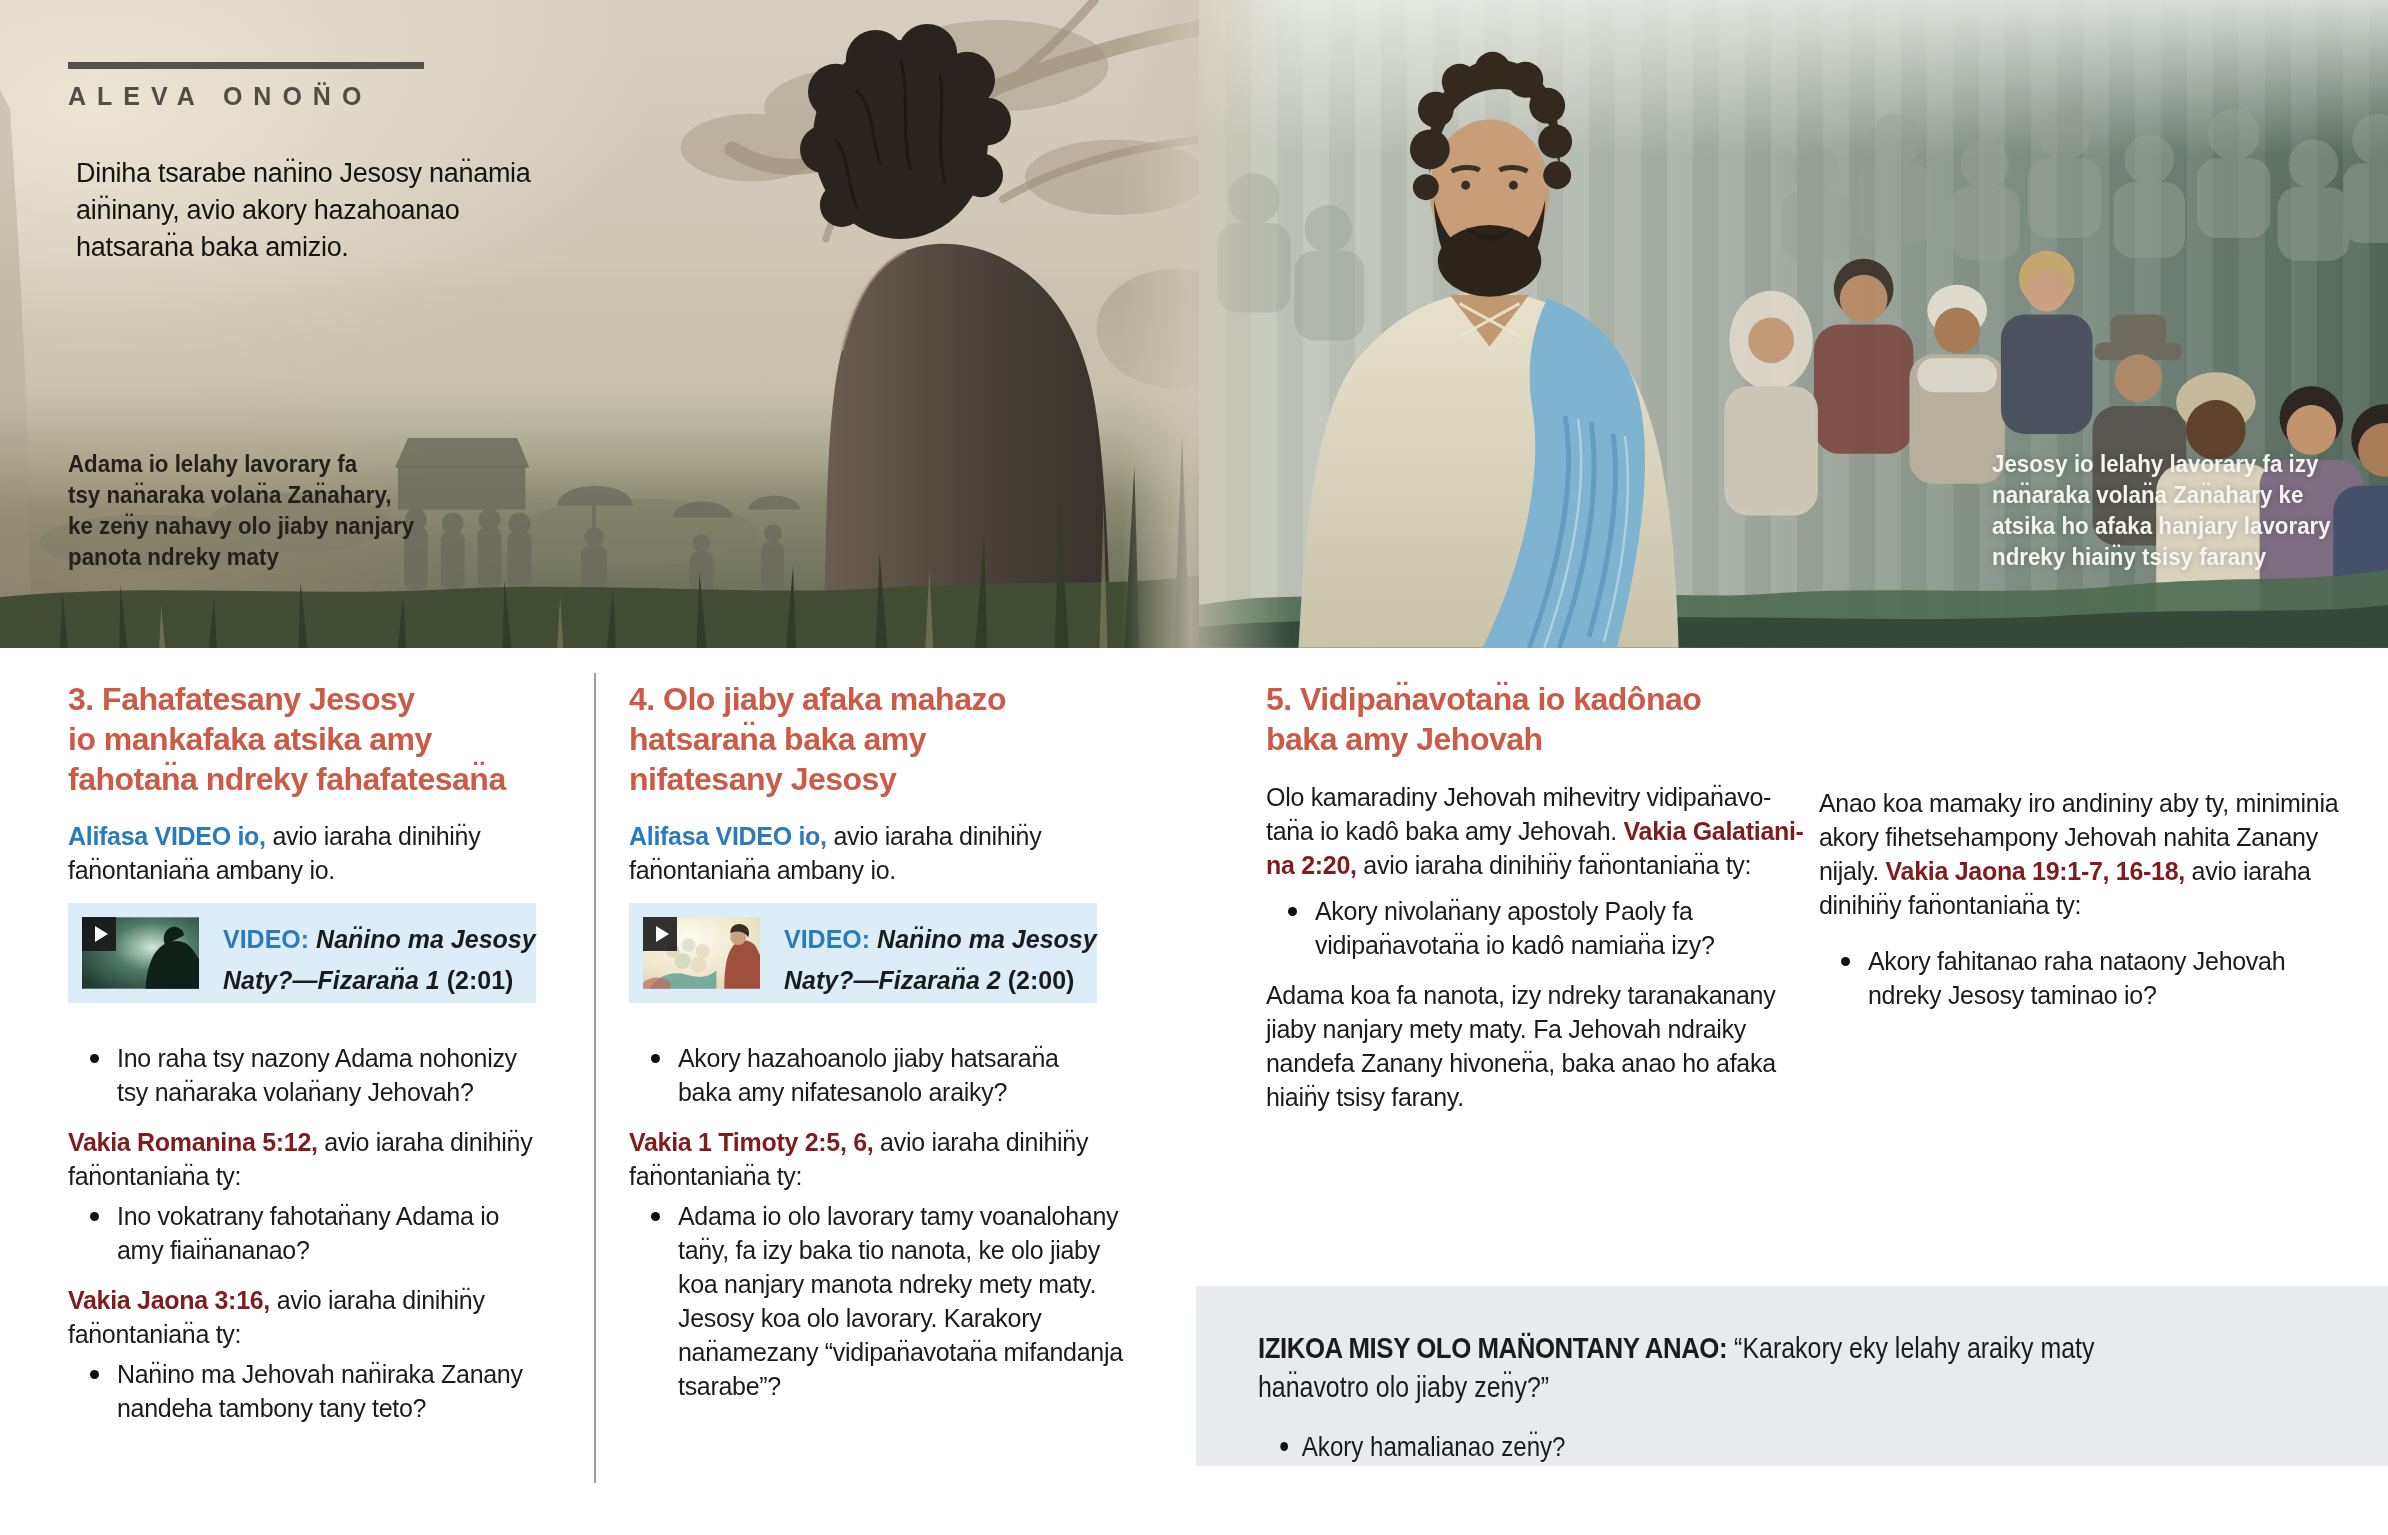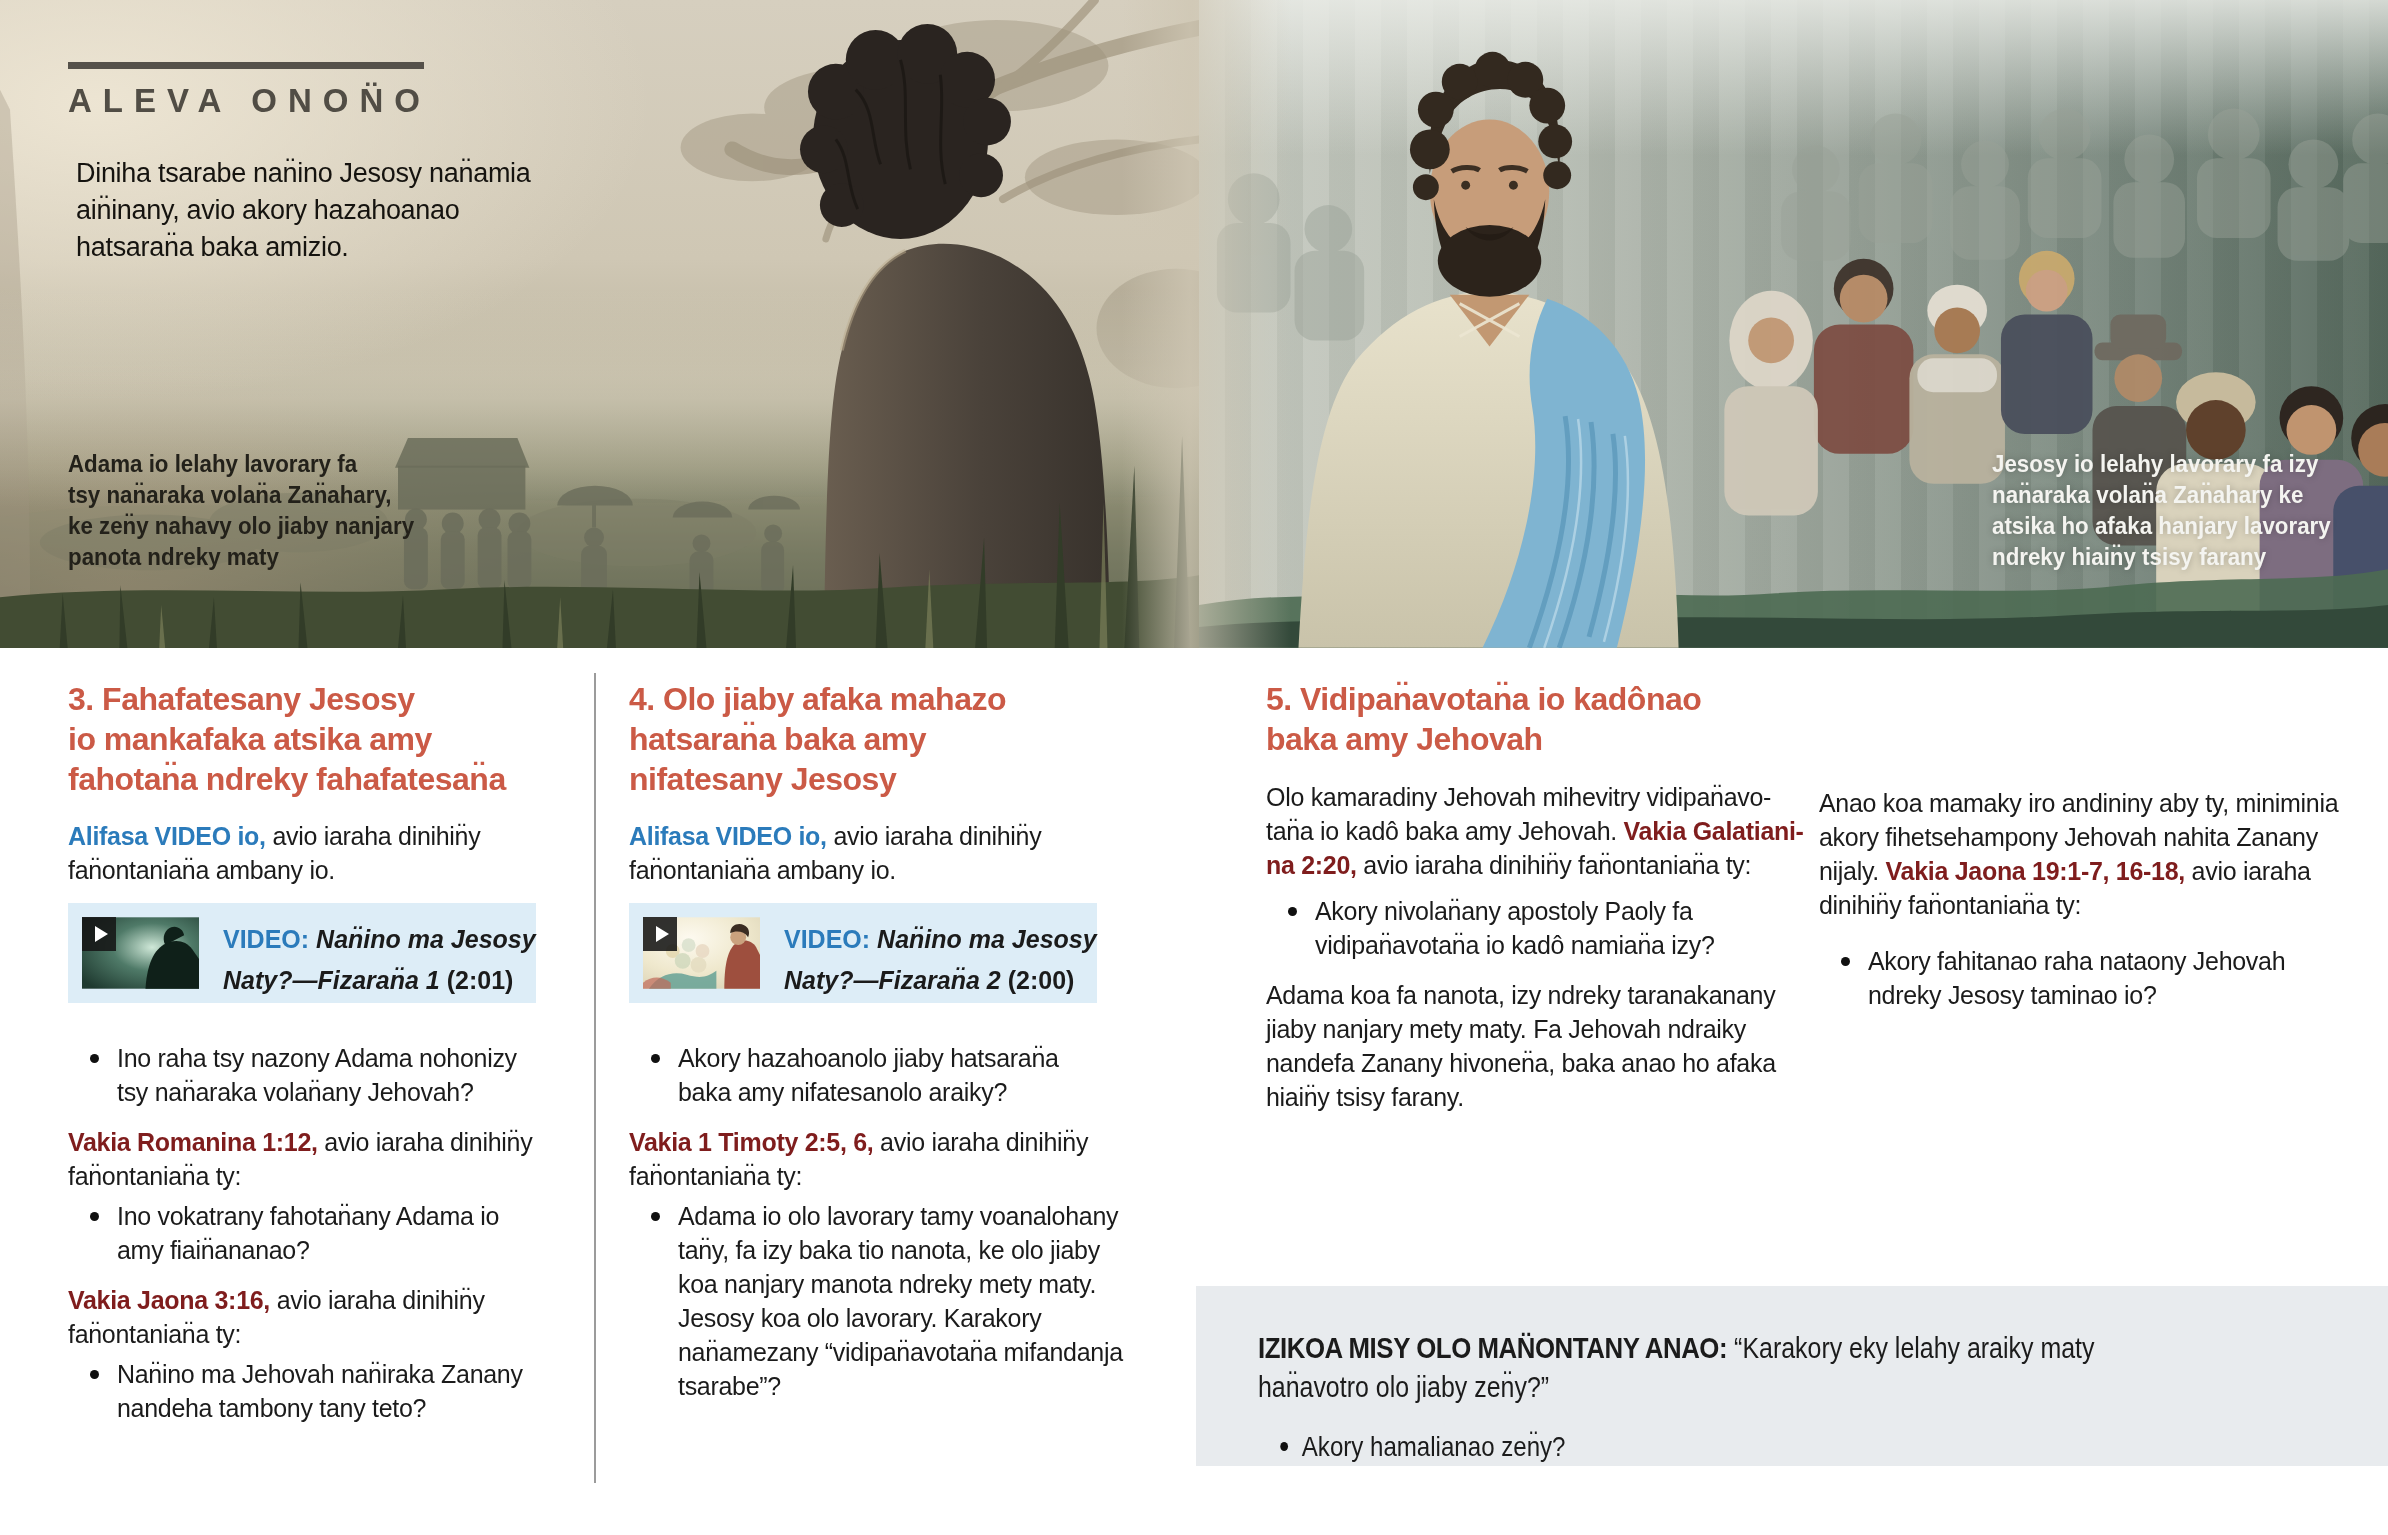--- a/index.html
+++ b/index.html
@@ -17,21 +17,21 @@
   .hero-right{position:absolute;left:1199px;top:0;width:1189px;height:648px;overflow:hidden;
     background:
       linear-gradient(180deg, rgba(235,237,232,.85) 0%, rgba(235,237,232,0) 24%),
       repeating-linear-gradient(90deg, rgba(255,255,255,.06) 0 26px, rgba(56,66,60,.05) 26px 52px),
       linear-gradient(90deg,#c7cbc1 0%,#b5bbb1 30%,#97a197 55%,#76857b 78%,#54675b 100%);}
   .hero-seam{position:absolute;left:1122px;top:0;width:169px;height:648px;pointer-events:none;
     background:linear-gradient(90deg, rgba(207,199,180,0) 0%, rgba(207,199,180,.75) 40%, rgba(207,199,180,0) 100%);}
   .art{position:absolute;left:0;top:0;}
 
   .kbar{position:absolute;left:68px;top:62px;width:356px;height:7px;background:#55514a;}
-  .kicker{position:absolute;left:68px;top:82px;margin:0;font-size:33px;font-weight:bold;
+  .kicker{position:absolute;left:68px;top:82px;margin:0;font-size:25px;font-weight:bold;
           letter-spacing:11px;color:#514d45;}
   .intro{position:absolute;left:68px;top:147px;margin:8px;font-size:27px;line-height:37px;
          letter-spacing:-0.3px;color:#15130f;}
   .caption{position:absolute;margin:0;font-size:24px;line-height:31px;font-weight:700;
            transform:scaleX(.93);transform-origin:left top;}
   .cap-left{left:68px;top:448px;color:#23211a;}
   .cap-right{left:793px;top:448px;color:#f4f4f0;text-shadow:0 0 8px rgba(0,0,0,.25);}
 
   
   .sec-h{margin:0;font-size:32px;line-height:40px;font-weight:bold;color:#cb5a46;letter-spacing:-0.5px;}
@@ -365,21 +365,21 @@
       <p class="vtext pre"><span class="link-blue">VIDEO: </span><span class="vtitle">Nan̈ino ma Jesosy
 Naty?—Fizaran̈a 1 </span><span>(2:01)</span></p>
     </div>
 
     <div class="bullet first-b">
         <div class="dot"></div>
         <div class="body-t pre">Ino raha tsy nazony Adama nohonizy
 tsy nan̈araka volan̈any Jehovah?</div>
       </div>
 
-    <p class="ref body-t pre"><span class="link-red">Vakia Romanina 1:12,</span><span> avio iaraha dinihin̈y
+    <p class="ref body-t pre"><span class="link-red">Vakia Romanina 5:12,</span><span> avio iaraha dinihin̈y
 fan̈ontanian̈a ty:</span></p>
     <div class="bullet">
         <div class="dot"></div>
         <div class="body-t pre">Ino vokatrany fahotan̈any Adama io
 amy fiain̈ananao?</div>
       </div>
 
     <p class="ref body-t pre"><span class="link-red">Vakia Jaona 3:16,</span><span> avio iaraha dinihin̈y
 fan̈ontanian̈a ty:</span></p>
     <div class="bullet">

